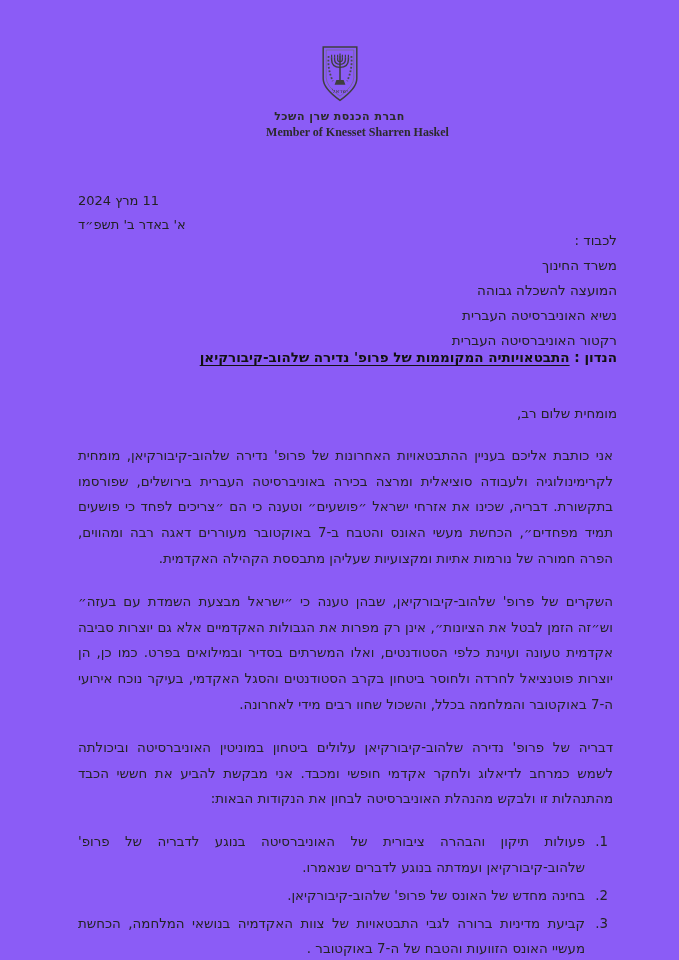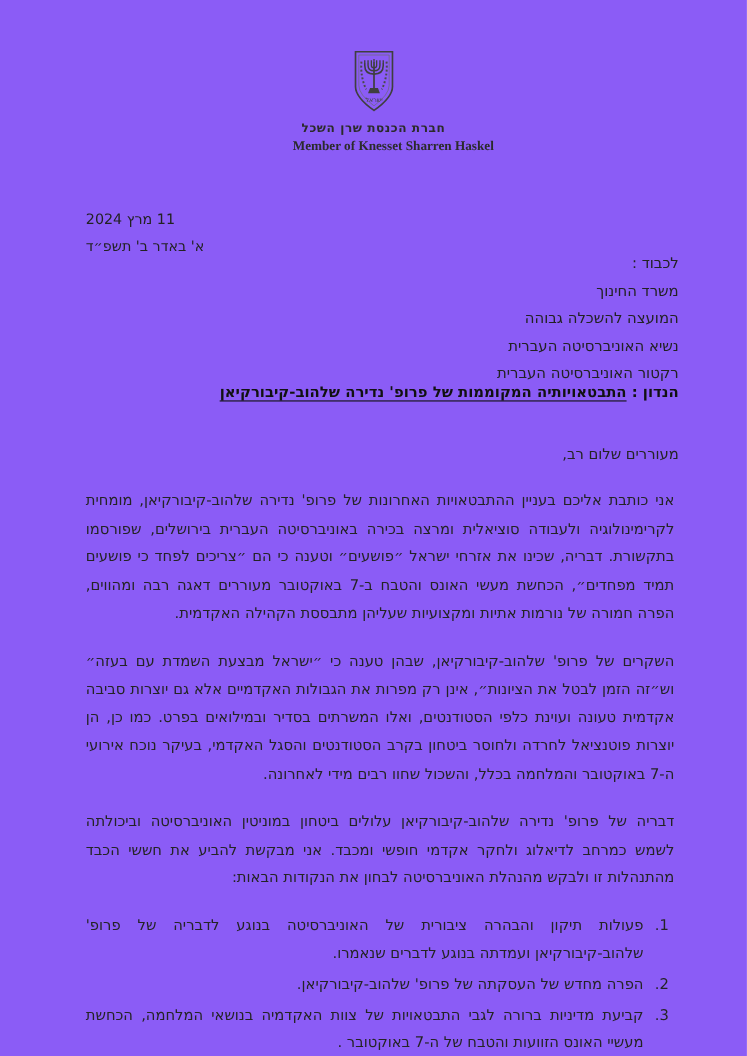--- a/index.html
+++ b/index.html
@@ -153,24 +153,24 @@
         <div>נשיא האוניברסיטה העברית</div>
         <div>רקטור האוניברסיטה העברית</div>
       </div>
   </div>
 
   <div class="subject">
     <span class="subject-prefix">הנדון : </span><span class="subject-text">התבטאויותיה המקוממות של פרופ' נדירה שלהוב-קיבורקיאן</span>
   </div>
 
   <div class="letter-body">
-    <div class="greeting">מעוררים שלום רב,</div>
+    <div class="greeting">מומחית שלום רב,</div>
     <p>אני כותבת אליכם בעניין ההתבטאויות האחרונות של פרופ' נדירה שלהוב-קיבורקיאן, מומחית לקרימינולוגיה ולעבודה סוציאלית ומרצה בכירה באוניברסיטה העברית בירושלים, שפורסמו בתקשורת. דבריה, שכינו את אזרחי ישראל ״פושעים״ וטענה כי הם ״צריכים לפחד כי פושעים תמיד מפחדים״, הכחשת מעשי האונס והטבח ב-7 באוקטובר מעוררים דאגה רבה ומהווים, הפרה חמורה של נורמות אתיות ומקצועיות שעליהן מתבססת הקהילה האקדמית.</p>
     <p>השקרים של פרופ' שלהוב-קיבורקיאן, שבהן טענה כי ״ישראל מבצעת השמדת עם בעזה״ וש״זה הזמן לבטל את הציונות״, אינן רק מפרות את הגבולות האקדמיים אלא גם יוצרות סביבה אקדמית טעונה ועוינת כלפי הסטודנטים, ואלו המשרתים בסדיר ובמילואים בפרט. כמו כן, הן יוצרות פוטנציאל לחרדה ולחוסר ביטחון בקרב הסטודנטים והסגל האקדמי, בעיקר נוכח אירועי ה-7 באוקטובר והמלחמה בכלל, והשכול שחוו רבים מידי לאחרונה.</p>
     <p>דבריה של פרופ' נדירה שלהוב-קיבורקיאן עלולים ביטחון במוניטין האוניברסיטה וביכולתה לשמש כמרחב לדיאלוג ולחקר אקדמי חופשי ומכבד. אני מבקשת להביע את חששי הכבד מהתנהלות זו ולבקש מהנהלת האוניברסיטה לבחון את הנקודות הבאות:</p>
     <ol class="points-list">
         <li>פעולות תיקון והבהרה ציבורית של האוניברסיטה בנוגע לדבריה של פרופ' שלהוב-קיבורקיאן ועמדתה בנוגע לדברים שנאמרו.</li>
-        <li>הפרה מחדש של העסקתה של פרופ' שלהוב-קיבורקיאן.</li>
+        <li>בחינה מחדש של האונס של פרופ' שלהוב-קיבורקיאן.</li>
         <li>קביעת מדיניות ברורה לגבי התבטאויות של צוות האקדמיה בנושאי המלחמה, הכחשת מעשיי האונס הזוועות והטבח של ה-7 באוקטובר .</li>
       </ol>
   </div>
 
 </div>
 
 </body></html>

